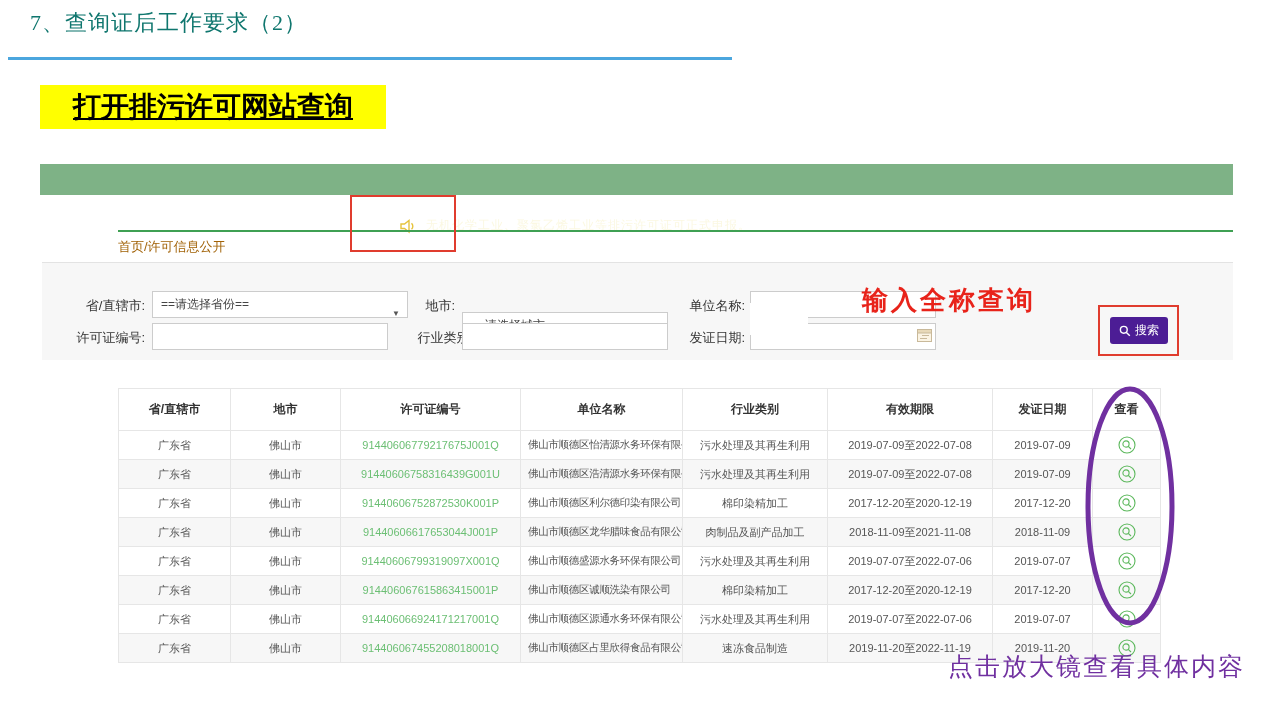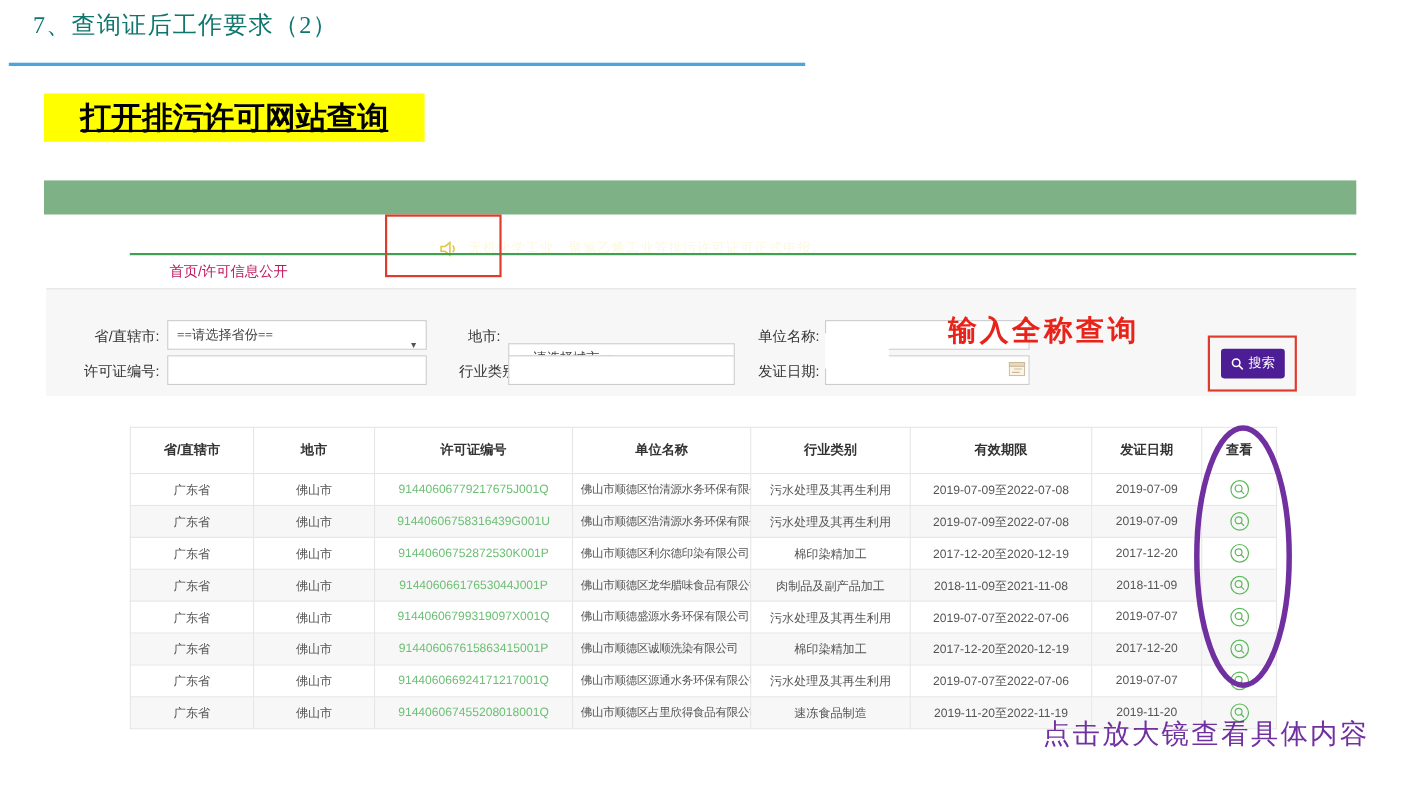--- a/index.html
+++ b/index.html
@@ -27,21 +27,21 @@
   .announce-text { color:#FBF8E2; font-size:12px; letter-spacing:1px; }
 
   
   .tabbar { position:absolute; left:250px; top:196px; height:34px; display:flex; z-index:2; }
   .tab { height:34px; line-height:34px; padding:0 11px; font-size:12px; color:#4a4a4a; white-space:nowrap; cursor:pointer; }
   .tab.active { background:#3FA053; color:#fff; }
   .tab.orange { color:#F0A23C; background:#F6F6F6; }
   .tab-underline { position:absolute; left:118px; top:230px; width:1115px; height:2px; background:#3FA053; }
   .red-box-tab { position:absolute; left:350px; top:195px; width:106px; height:57px; border:2px solid #E03C2E; z-index:6; }
 
-  .breadcrumb { position:absolute; left:118px; top:238px; font-size:13px; color:#be185d;margin-left:36px; }
+  .breadcrumb { position:absolute; left:118px; top:238px; font-size:13px; color:#a16207; }
 
   
   .search-panel { position:absolute; left:42px; top:262px; width:1191px; height:98px; background:#F7F7F7; border-top:1px solid #E3E3E3; }
   .f-label { position:absolute; font-size:13px; color:#333; text-align:right; white-space:nowrap; }
   .f-select, .f-input { position:absolute; height:27px; background:#fff; border:1px solid #CCC; font-size:12px; color:#444; }
   .f-select { line-height:25px; padding:0 20px 0 8px; cursor:pointer; }
   .f-input  { padding:0 8px; }
   .sel-arrow { position:absolute; right:7px; top:9px; font-size:8px; color:#555; }
   .calendar-ic { position:absolute; right:5px; top:6px; width:15px; height:13px; cursor:pointer; }
   .whiteout { position:absolute; left:750px; top:303px; width:58px; height:32px; background:#fff; z-index:3; }
@@ -87,21 +87,21 @@
   </div>
 
   <div class="tab-underline"></div>
   <div class="red-box-tab"></div>
 
   <div class="breadcrumb">首页/许可信息公开</div>
 
   <div class="search-panel"></div>
 
   <span class="f-label" style="left:60px; top:297px; width:85px;">省/直辖市:</span>
-  <div class="f-select" style="left:152px; top:291px; width:236px;font-family:Liberation Serif, serif;">
+  <div class="f-select" style="left:152px; top:291px; width:256px;">
     <span>==请选择省份==</span>
     <span class="sel-arrow">▼</span>
   </div>
 
   <span class="f-label" style="left:395px; top:297px; width:60px;">地市:</span>
   <div class="f-select" style="left:462px; top:291px; width:206px;margin-top:21px;">
     <span>==请选择城市==</span>
     <span class="sel-arrow">▼</span>
   </div>
 

